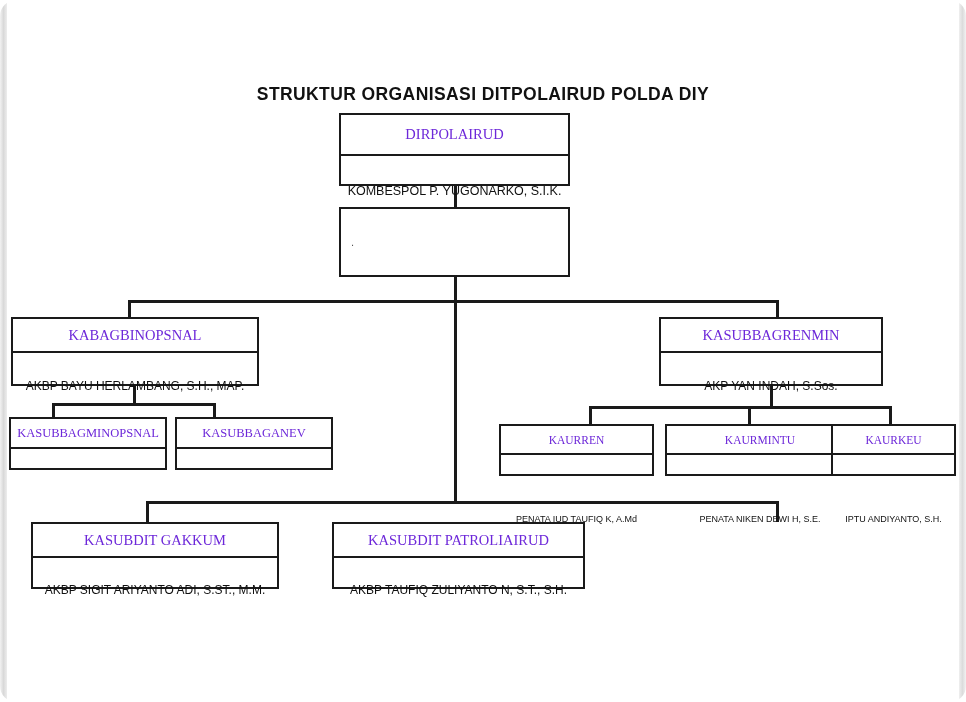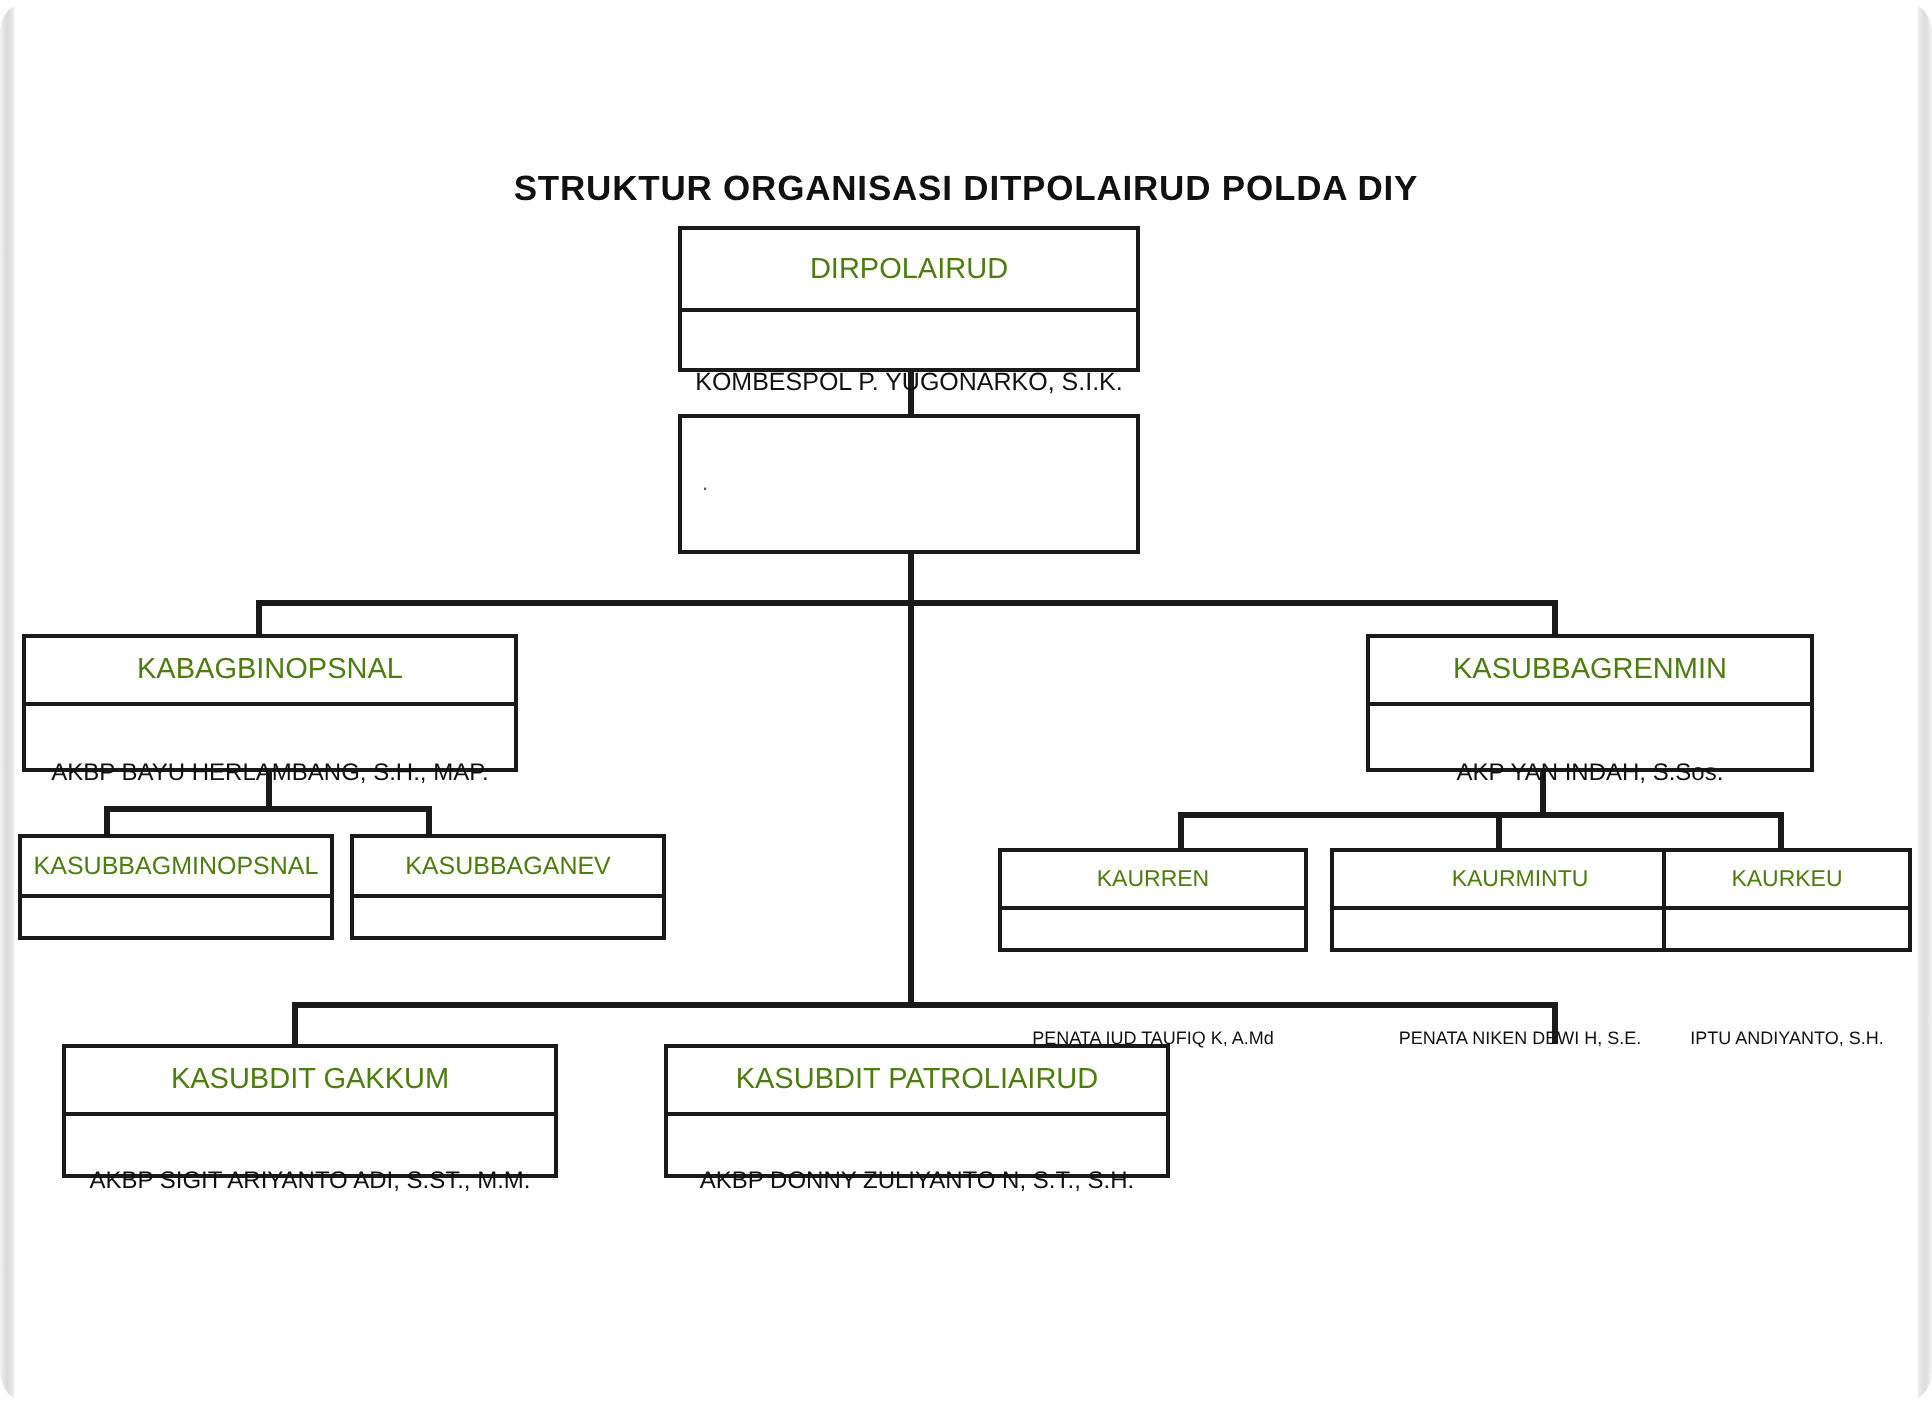--- a/index.html
+++ b/index.html
@@ -55,25 +55,26 @@
     background: #ffffff;
     z-index: 3;
   }
   .node .title-cell {
     box-sizing: border-box;
     border-bottom: 2.5px solid #1a1a1a;
     display: flex;
     align-items: center;
     justify-content: center;
     text-align: center;
-    color: #4d7c0f;
+    color: #6d28d9;
     font-weight: normal;
     padding: 0 4px;
     white-space: nowrap;
     overflow: hidden;
+    font-family: Liberation Serif, serif;
   }
   .node .name-cell {
     box-sizing: border-box;
     display: flex;
     align-items: center;
     justify-content: center;
     text-align: center;
     color: #111111;
     padding: 0 4px;
     white-space: nowrap;
@@ -145,21 +146,21 @@
 
   <div class="node level-top" style="left:339px; top:207px; width:231px; height:70px;">
     <div class="name-cell dot-left">.</div>
   </div>
 
   <div class="node level-mid" style="left:11px; top:317px; width:248px; height:69px;">
     <div class="title-cell">KABAGBINOPSNAL</div>
     <div class="name-cell">AKBP BAYU HERLAMBANG, S.H., MAP.</div>
   </div>
 
-  <div class="node level-mid" style="left:659px; top:317px; width:224px; height:69px;margin-left:24px;">
+  <div class="node level-mid" style="left:659px; top:317px; width:224px; height:69px;">
     <div class="title-cell">KASUBBAGRENMIN</div>
     <div class="name-cell">AKP YAN INDAH, S.Sos.</div>
   </div>
 
   <div class="node level-small" style="left:9px; top:417px; width:158px; height:53px;">
     <div class="title-cell">KASUBBAGMINOPSNAL</div>
     <div class="name-cell"></div>
   </div>
 
   <div class="node level-small" style="left:175px; top:417px; width:158px; height:53px;">
@@ -182,17 +183,17 @@
     <div class="name-cell">IPTU ANDIYANTO, S.H.</div>
   </div>
 
   <div class="node level-mid" style="left:31px; top:522px; width:248px; height:67px;">
     <div class="title-cell">KASUBDIT GAKKUM</div>
     <div class="name-cell">AKBP SIGIT ARIYANTO ADI, S.ST., M.M.</div>
   </div>
 
   <div class="node level-mid" style="left:332px; top:522px; width:253px; height:67px;">
     <div class="title-cell">KASUBDIT PATROLIAIRUD</div>
-    <div class="name-cell">AKBP DONNY ZULIYANTO N, S.T., S.H.</div>
+    <div class="name-cell">AKBP TAUFIQ ZULIYANTO N, S.T., S.H.</div>
   </div>
 
 
 </div>
 
 </body></html>

